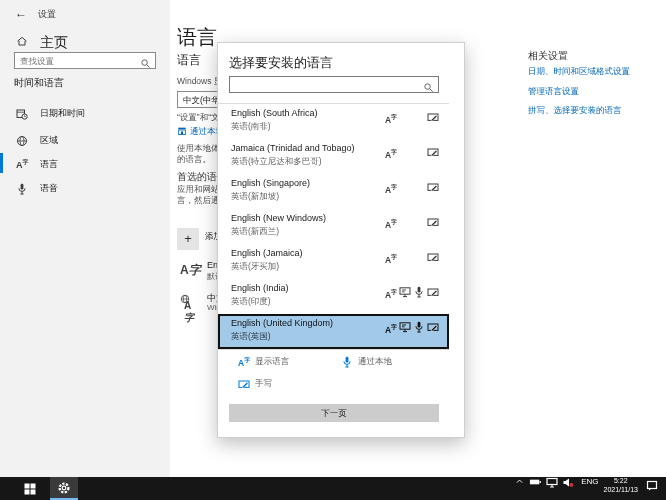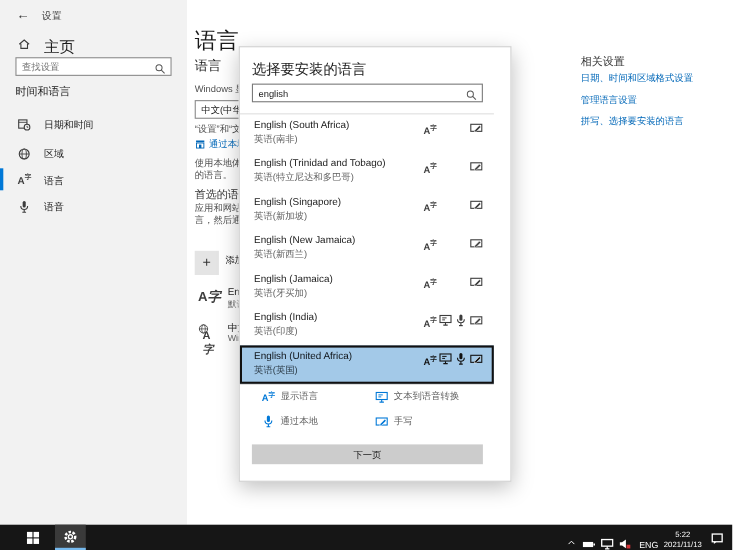--- a/index.html
+++ b/index.html
@@ -76,21 +76,21 @@
   .dlg-divider { position:absolute; left:0; top:306px; width:231px; border-top:1px solid #dedede; }
   .leg-item { display:flex; align-items:center; color:#0078d7; }
   .leg-item .llabel { margin-left:5px; font-size:8.5px; color:#5f5f5f; white-space:nowrap; }
   .dlg-buttons { position:absolute; left:11px; top:361px; width:210px; display:flex; gap:10px; }
   .dlg-btn { flex:1; height:18px; background:#cccccc; border:none; font-size:8.5px; color:#1a1a1a; text-align:center; line-height:18px; font-family:inherit; cursor:pointer; }
 
   
   .taskbar { position:absolute; left:0; top:477px; width:666px; height:23px; background:#161616; }
   .start-btn { position:absolute; left:14px; top:0; width:32px; height:23px; display:flex; align-items:center; justify-content:center; }
   .gear-btn { position:absolute; left:50px; top:0; width:28px; height:23px; background:#3a3a3a; border-bottom:2px solid #76b9ed; display:flex; align-items:center; justify-content:center; }
-  .tray { position:absolute; right:0; top:0; height:23px; display:flex; align-items:flex-end; color:#fff; }
+  .tray { position:absolute; right:0; top:0; height:23px; display:flex; align-items:flex-start; color:#fff; }
   .tray-item { margin-right:4px; display:flex; align-items:center; }
   .tray-lang { font-size:8px; color:#fff; margin:0 5px 0 3px; }
   .tray-clock { text-align:center; font-size:7px; line-height:8.5px; color:#fff; margin-right:8px; white-space:nowrap; }
   .tray-ac { margin-right:8px; }
   .chev { font-size:8px; color:#fff; margin-right:5px; }
 </style>
 </head>
 <body>
 
 <div class="screen">
@@ -217,21 +217,20 @@
 
     <div class="related-h">相关设置</div>
     <div class="rel-link" style="top:66px">日期、时间和区域格式设置</div>
     <div class="rel-link" style="top:86px">管理语言设置</div>
     <div class="rel-link" style="top:105px">拼写、选择要安装的语言</div>
   </div>
 
   <div class="dialog">
     <div class="dlg-title">选择要安装的语言</div>
     <div class="dlg-search">
-      <input type="text" value="english" style="">
       <span class="mag">
         <svg width="11" height="11" viewBox="0 0 12 12">
             <circle cx="5" cy="5" r="3" fill="none" stroke="#555" stroke-width="1"></circle>
             <path d="M7.3 7.3 10.5 10.5" stroke="#555" stroke-width="1"></path>
           </svg>
       </span>
     </div>
 
     <div class="dlist">
         <div class="drow">
@@ -241,21 +240,21 @@
             <span class="islot"><span class="azi">A<i>字</i></span></span>
             <span class="islot"></span>
             <span class="islot"></span>
             <span class="islot"><svg width="12" height="12" viewBox="0 0 12 12">
                 <rect x="1" y="3" width="10" height="6.4" fill="none" stroke="currentColor" stroke-width="1"></rect>
                 <path d="M4.6 8.4 8.8 4.2l1.3 1.3-4.2 4.2-1.7.4z" fill="currentColor" stroke="#fff" stroke-width="0.5"></path>
               </svg></span>
           </div>
         </div>
         <div class="drow">
-          <div class="dtitle">English (Trinidad and Tobago)</div>
+          <div class="dtitle">Jamaica (Trinidad and Tobago)</div>
           <div class="dsub">英语(特立尼达和多巴哥)</div>
           <div class="dicons">
             <span class="islot"><span class="azi">A<i>字</i></span></span>
             <span class="islot"></span>
             <span class="islot"></span>
             <span class="islot"><svg width="12" height="12" viewBox="0 0 12 12">
                 <rect x="1" y="3" width="10" height="6.4" fill="none" stroke="currentColor" stroke-width="1"></rect>
                 <path d="M4.6 8.4 8.8 4.2l1.3 1.3-4.2 4.2-1.7.4z" fill="currentColor" stroke="#fff" stroke-width="0.5"></path>
               </svg></span>
           </div>
@@ -267,21 +266,21 @@
             <span class="islot"><span class="azi">A<i>字</i></span></span>
             <span class="islot"></span>
             <span class="islot"></span>
             <span class="islot"><svg width="12" height="12" viewBox="0 0 12 12">
                 <rect x="1" y="3" width="10" height="6.4" fill="none" stroke="currentColor" stroke-width="1"></rect>
                 <path d="M4.6 8.4 8.8 4.2l1.3 1.3-4.2 4.2-1.7.4z" fill="currentColor" stroke="#fff" stroke-width="0.5"></path>
               </svg></span>
           </div>
         </div>
         <div class="drow">
-          <div class="dtitle">English (New Jamaica)</div>
+          <div class="dtitle">English (New Windows)</div>
           <div class="dsub">英语(新西兰)</div>
           <div class="dicons">
             <span class="islot"><span class="azi">A<i>字</i></span></span>
             <span class="islot"></span>
             <span class="islot"></span>
             <span class="islot"><svg width="12" height="12" viewBox="0 0 12 12">
                 <rect x="1" y="3" width="10" height="6.4" fill="none" stroke="currentColor" stroke-width="1"></rect>
                 <path d="M4.6 8.4 8.8 4.2l1.3 1.3-4.2 4.2-1.7.4z" fill="currentColor" stroke="#fff" stroke-width="0.5"></path>
               </svg></span>
           </div>
@@ -313,21 +312,21 @@
                 <rect x="4.6" y="0.8" width="2.8" height="5.8" rx="1.4" fill="currentColor"></rect>
                 <path d="M2.9 5.3a3.1 3.1 0 0 0 6.2 0M6 8.4V11M4.3 11h3.4" fill="none" stroke="currentColor" stroke-width="1"></path>
               </svg></span>
             <span class="islot"><svg width="12" height="12" viewBox="0 0 12 12">
                 <rect x="1" y="3" width="10" height="6.4" fill="none" stroke="currentColor" stroke-width="1"></rect>
                 <path d="M4.6 8.4 8.8 4.2l1.3 1.3-4.2 4.2-1.7.4z" fill="currentColor" stroke="#fff" stroke-width="0.5"></path>
               </svg></span>
           </div>
         </div>
         <div class="drow sel">
-          <div class="dtitle">English (United Africa)</div>
+          <div class="dtitle">English (United Kingdom)</div>
           <div class="dsub">英语(英国)</div>
           <div class="dicons">
             <span class="islot"><span class="azi">A<i>字</i></span></span>
             <span class="islot"><svg width="12" height="12" viewBox="0 0 12 12">
                 <rect x="1" y="1.8" width="10" height="6.4" fill="none" stroke="currentColor" stroke-width="1"></rect>
                 <path d="M4 10.6h4M6 8.4v2.2" fill="none" stroke="currentColor" stroke-width="1"></path>
                 <path d="M3 4h4M3 5.8h2.6" stroke="currentColor" stroke-width="0.9"></path>
               </svg></span>
             <span class="islot"><svg width="12" height="12" viewBox="0 0 12 12">
                 <rect x="4.6" y="0.8" width="2.8" height="5.8" rx="1.4" fill="currentColor"></rect>
@@ -339,28 +338,20 @@
               </svg></span>
           </div>
         </div>
       </div>
 
     <div class="dlg-divider"></div>
     <div class="legend">
         <div class="leg-item">
           <span class="azi">A<i>字</i></span>
           <span class="llabel">显示语言</span>
-        </div>
-        <div class="leg-item">
-          <svg width="12" height="12" viewBox="0 0 12 12">
-            <rect x="1" y="1.8" width="10" height="6.4" fill="none" stroke="currentColor" stroke-width="1"></rect>
-            <path d="M4 10.6h4M6 8.4v2.2" fill="none" stroke="currentColor" stroke-width="1"></path>
-            <path d="M3 4h4M3 5.8h2.6" stroke="currentColor" stroke-width="0.9"></path>
-          </svg>
-          <span class="llabel">文本到语音转换</span>
         </div>
         <div class="leg-item">
           <svg width="12" height="12" viewBox="0 0 12 12">
             <rect x="4.6" y="0.8" width="2.8" height="5.8" rx="1.4" fill="currentColor"></rect>
             <path d="M2.9 5.3a3.1 3.1 0 0 0 6.2 0M6 8.4V11M4.3 11h3.4" fill="none" stroke="currentColor" stroke-width="1"></path>
           </svg>
           <span class="llabel">通过本地</span>
         </div>
         <div class="leg-item">
           <svg width="12" height="12" viewBox="0 0 12 12">

